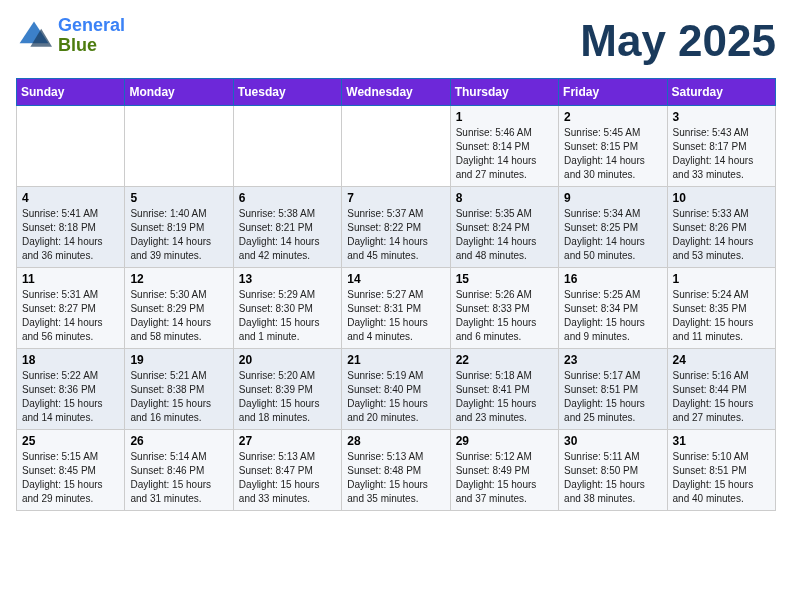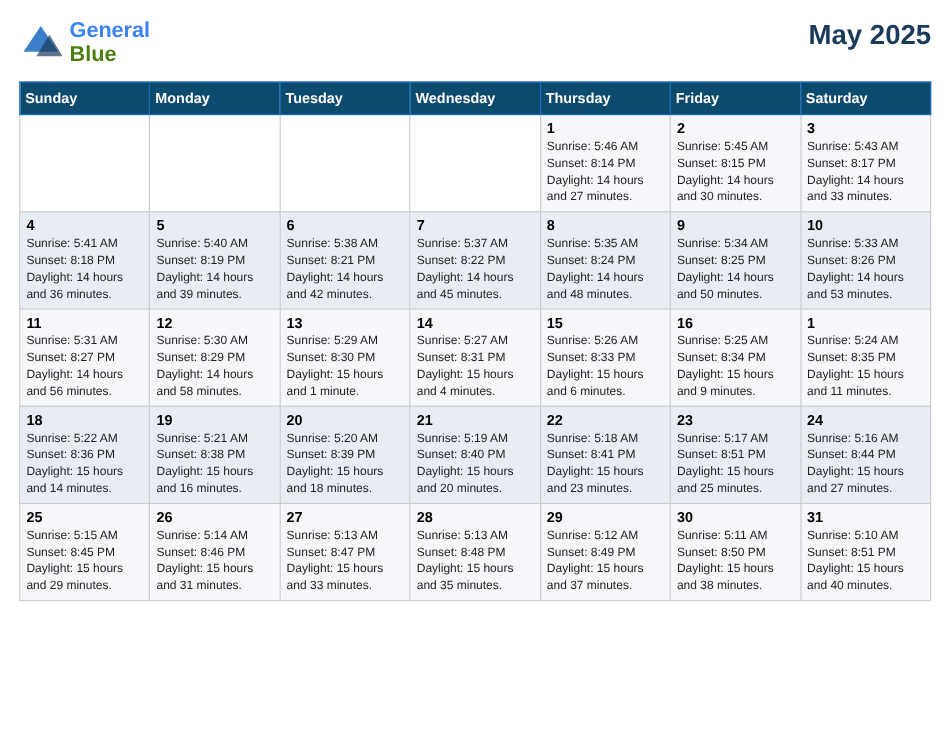--- a/index.html
+++ b/index.html
@@ -31,35 +31,35 @@
     .logo-general { color: #3b82f6; }
     .logo-blue { color: #4d7c0f; }
     .logo-icon {
       width: 36px;
       height: 36px;
     }
     .title-section {
       text-align: right;
     }
     .month-title {
-      font-size: 23px;
+      font-size: 44px;
       font-weight: bold;
       color: #1a3a5c;
     }
     .location {
       font-size: 15px;
       color: #333;
     }
     .calendar {
       width: 100%;
       border-collapse: collapse;
       font-size: 11px;
     }
     .calendar th {
-      background: #0c4a6e;
+      background: #6d28d9;
       color: #fff;
       padding: 6px 4px;
       text-align: left;
       font-size: 12px;
       border: 1px solid #1a6abf;
     }
     .calendar td {
       border: 1px solid #ccc;
       padding: 4px 5px;
       vertical-align: top;
@@ -146,21 +146,21 @@
       </tr>
       <tr>
         <td>
           <span class="day-num">4</span>
           <div class="cell-content">Sunrise: 5:41 AM
 Sunset: 8:18 PM
 Daylight: 14 hours and 36 minutes.</div>
         </td>
         <td>
           <span class="day-num">5</span>
-          <div class="cell-content">Sunrise: 5:40 AM
+          <div class="cell-content">Sunrise: 1:40 AM
 Sunset: 8:19 PM
 Daylight: 14 hours and 39 minutes.</div>
         </td>
         <td>
           <span class="day-num">6</span>
           <div class="cell-content">Sunrise: 5:38 AM
 Sunset: 8:21 PM
 Daylight: 14 hours and 42 minutes.</div>
         </td>
         <td>

